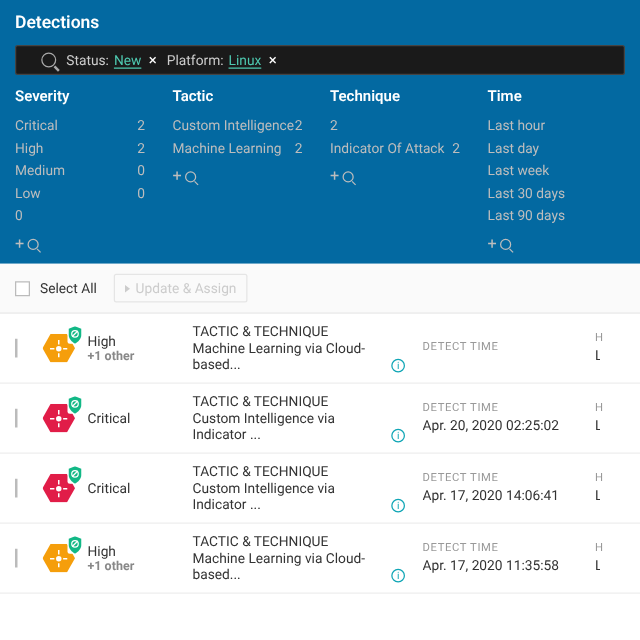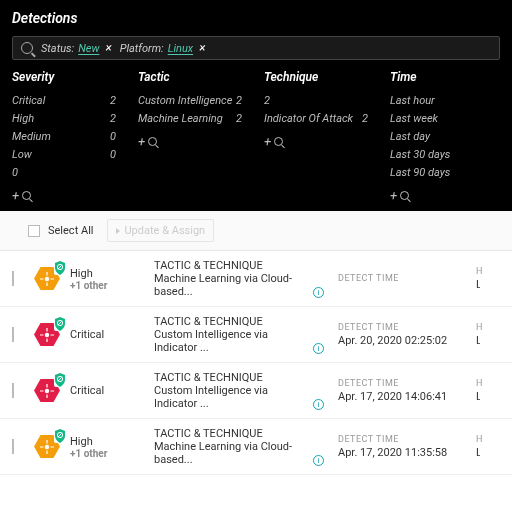--- a/index.html
+++ b/index.html
@@ -1,38 +1,38 @@
 <!DOCTYPE html>
 <html><head>
 <meta charset="utf-8">
 <style>
   * { box-sizing: border-box; margin: 0; padding: 0; font-family: -apple-system, BlinkMacSystemFont, "Segoe UI", Roboto, Helvetica, Arial, sans-serif; }
   body { width: 512px; height: 512px; background: #fff; overflow: hidden; font-size: 11px; color: #333; }
 
-  .top { background: #000000; color: #eaeaea; padding: 10px 12px 8px 12px; font-style: italic; }
+  .top { background: #0369a1; color: #eaeaea; padding: 10px 12px 8px 12px; }
   .page-title { font-size: 14px; font-weight: 600; color: #fff; margin-bottom: 10px; }
 
-  .filter-bar { border: 1px solid #444; display: flex; align-items: center; gap: 8px; padding: 4px 8px; border-radius: 2px; background: #1a1a1a; }
+  .filter-bar { border: 1px solid #444; display: flex; align-items: center; gap: 8px; padding: 4px 20px; border-radius: 2px; background: #1a1a1a; }
   .search-icon { width: 12px; height: 12px; border: 1.5px solid #aaa; border-radius: 50%; position: relative; }
   .search-icon::after { content: ""; position: absolute; width: 5px; height: 1.5px; background: #aaa; bottom: -2px; right: -4px; transform: rotate(45deg); }
   .chip { display: flex; align-items: center; gap: 4px; font-size: 11px; }
   .chip .key { color: #ccc; }
   .chip .val { color: #4ec9b0; text-decoration: underline; text-underline-offset: 2px; }
   .chip-x { color: #fff; cursor: pointer; font-size: 12px; margin-left: 2px; }
 
   .facets { display: flex; gap: 16px; margin-top: 10px; }
   .facet { flex: 1; min-width: 0; padding-right: 6px; }
   .facet h4 { font-size: 12px; font-weight: 600; color: #fff; margin-bottom: 8px; }
   .facet-row { display: flex; justify-content: space-between; font-size: 11px; color: #bdbdbd; line-height: 18px; cursor: pointer; }
   .facet-add { margin-top: 6px; color: #bdbdbd; font-size: 12px; display:flex; align-items:center; gap:3px; cursor:pointer;}
   .facet-add .plus { font-size: 13px; }
   .facet-add .mag { width: 9px; height: 9px; border:1.2px solid #bdbdbd; border-radius:50%; position:relative; display:inline-block;}
   .facet-add .mag::after { content:""; position:absolute; width:4px; height:1.2px; background:#bdbdbd; bottom:-2px; right:-3px; transform:rotate(45deg);}
 
-  .toolbar { display: flex; align-items: center; gap: 8px; padding: 8px 28px; border-bottom: 1px solid #e5e5e5; background: #fafafa; }
+  .toolbar { display: flex; align-items: center; gap: 8px; padding: 8px 12px; border-bottom: 1px solid #e5e5e5; background: #fafafa; }
   .checkbox { width: 12px; height: 12px; border: 1px solid #bbb; background: #fff; cursor: pointer; flex: none; }
   .select-all-lbl { font-size: 11px; color: #333; }
   .btn-disabled { display: flex; align-items: center; gap: 4px; color: #ccc; border: 1px solid #e5e5e5; padding: 4px 8px; border-radius: 2px; font-size: 11px; cursor: not-allowed; margin-left: 6px;}
   .tri-icon { width: 0; height: 0; border-left: 4px solid #ccc; border-top: 3px solid transparent; border-bottom: 3px solid transparent; }
 
   .list { background: #fff; }
   .row { display: flex; align-items: center; gap: 8px; padding: 8px 12px; border-bottom: 1px solid #eee; cursor: pointer; }
 
   .hex { width: 26px; height: 23px; background: currentColor; clip-path: polygon(25% 0, 75% 0, 100% 50%, 75% 100%, 25% 100%, 0 50%); position: relative; flex: none; }
   .hex .inner { position:absolute; inset:0; display:flex; align-items:center; justify-content:center; color:#fff; font-size:10px;}
@@ -134,25 +134,25 @@
           <span class="mag"></span>
         </div>
       </div>
       <div class="facet">
         <h4>Time</h4>
         <div class="facet-row">
           <span>Last hour</span>
           <span></span>
         </div>
         <div class="facet-row">
+          <span>Last day</span>
+          <span></span>
+        </div>
+        <div class="facet-row">
           <span>Last week</span>
-          <span></span>
-        </div>
-        <div class="facet-row">
-          <span>Last day</span>
           <span></span>
         </div>
         <div class="facet-row">
           <span>Last 30 days</span>
           <span></span>
         </div>
         <div class="facet-row">
           <span>Last 90 days</span>
           <span></span>
         </div>

